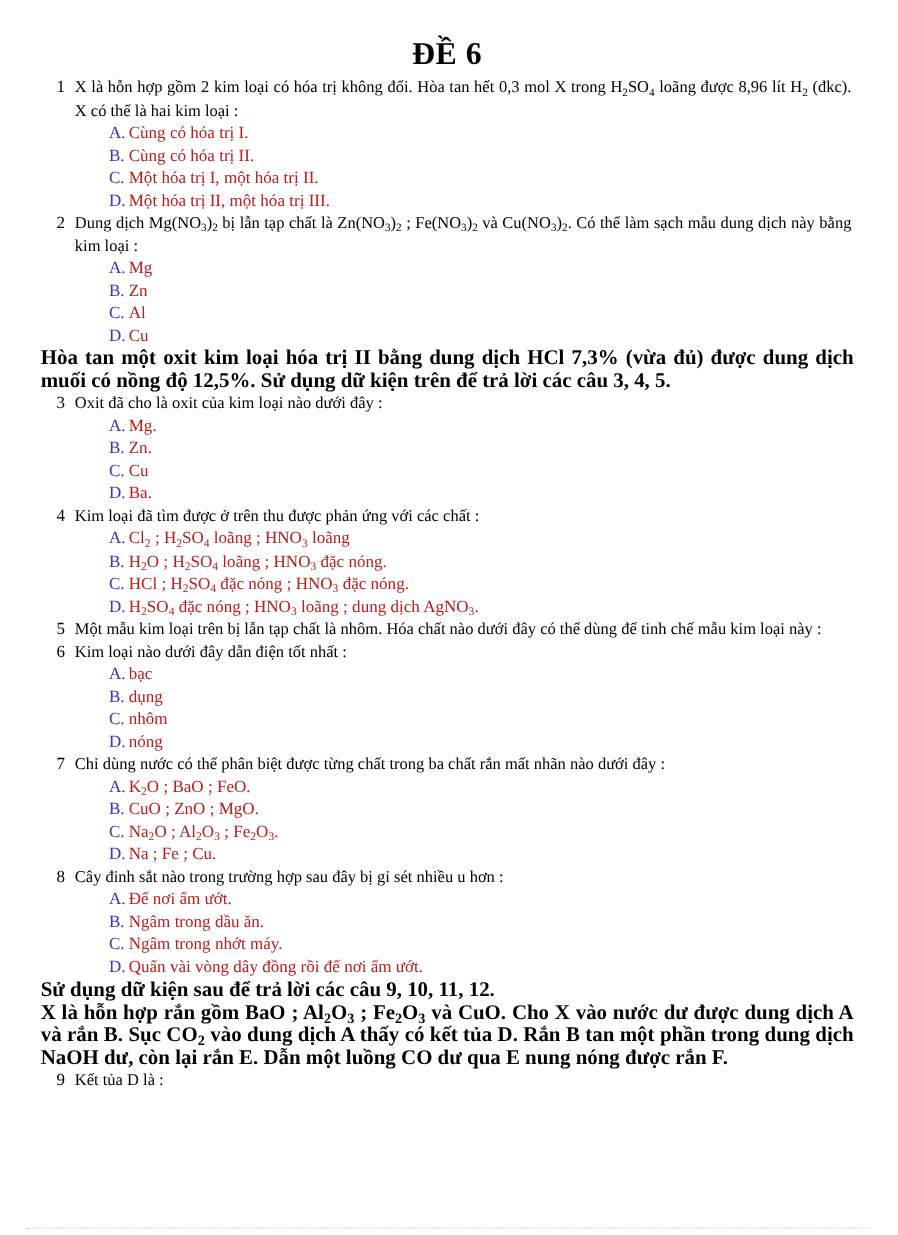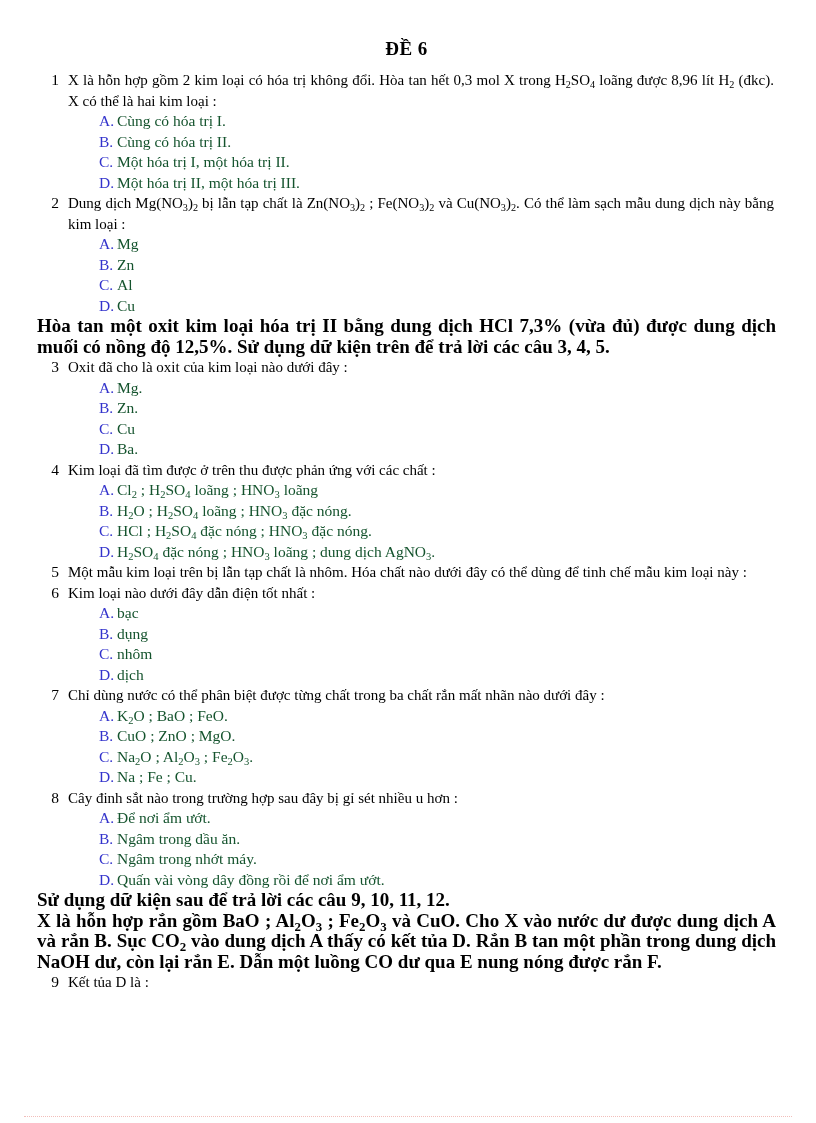--- a/index.html
+++ b/index.html
@@ -19,21 +19,21 @@
   .page {
     position: relative;
     width: 816px;
     height: 1123px;
     box-sizing: border-box;
     padding: 34px 40px 0 37px;
   }
   .doc-title {
     text-align: center;
     font-weight: bold;
-    font-size: 19px;
+    font-size: 29px;
     line-height: 30px;
     letter-spacing: 0.5px;
     margin: 0 0 6px 0;
     font-family: "Liberation Serif", "DejaVu Serif", serif;
   }
   
   .q {
     position: relative;
     margin: 0;
     padding: 0 0 0 31px;
@@ -63,21 +63,21 @@
   .opt {
     font-size: 15.5px;
     line-height: 20.5px;
     white-space: nowrap;
   }
   .opt-letter {
     color: #3333cc;
     display: inline-block;
     min-width: 18px;
   }
-  .opt-body { color: #14532d; }
+  .opt-body { color: #b91c1c; }
   
   .bold-para {
     font-weight: bold;
     font-size: 19px;
     line-height: 20.5px;
     margin: 0;
     text-align: justify;
     text-justify: inter-word;
   }
   sub {
@@ -148,21 +148,21 @@
         <span class="q-num">5</span>
         <p class="q-text">Một mẫu kim loại trên bị lẫn tạp chất là nhôm. Hóa chất nào dưới đây có thể dùng để tinh chế mẫu kim loại này :</p>
       </div>
       <div class="q">
         <span class="q-num">6</span>
         <p class="q-text">Kim loại nào dưới đây dẫn điện tốt nhất :</p>
         <ul class="opts">
           <li class="opt"><span class="opt-letter">A.</span><span class="opt-body">bạc</span></li>
           <li class="opt"><span class="opt-letter">B.</span><span class="opt-body">dụng</span></li>
           <li class="opt"><span class="opt-letter">C.</span><span class="opt-body">nhôm</span></li>
-          <li class="opt"><span class="opt-letter">D.</span><span class="opt-body">dịch</span></li>
+          <li class="opt"><span class="opt-letter">D.</span><span class="opt-body">nóng</span></li>
         </ul>
       </div>
       <div class="q">
         <span class="q-num">7</span>
         <p class="q-text">Chỉ dùng nước có thể phân biệt được từng chất trong ba chất rắn mất nhãn nào dưới đây :</p>
         <ul class="opts">
           <li class="opt"><span class="opt-letter">A.</span><span class="opt-body">K<sub>2</sub>O ; BaO ; FeO.</span></li>
           <li class="opt"><span class="opt-letter">B.</span><span class="opt-body">CuO ; ZnO ; MgO.</span></li>
           <li class="opt"><span class="opt-letter">C.</span><span class="opt-body">Na<sub>2</sub>O ; Al<sub>2</sub>O<sub>3</sub> ; Fe<sub>2</sub>O<sub>3</sub>.</span></li>
           <li class="opt"><span class="opt-letter">D.</span><span class="opt-body">Na ; Fe ; Cu.</span></li>

